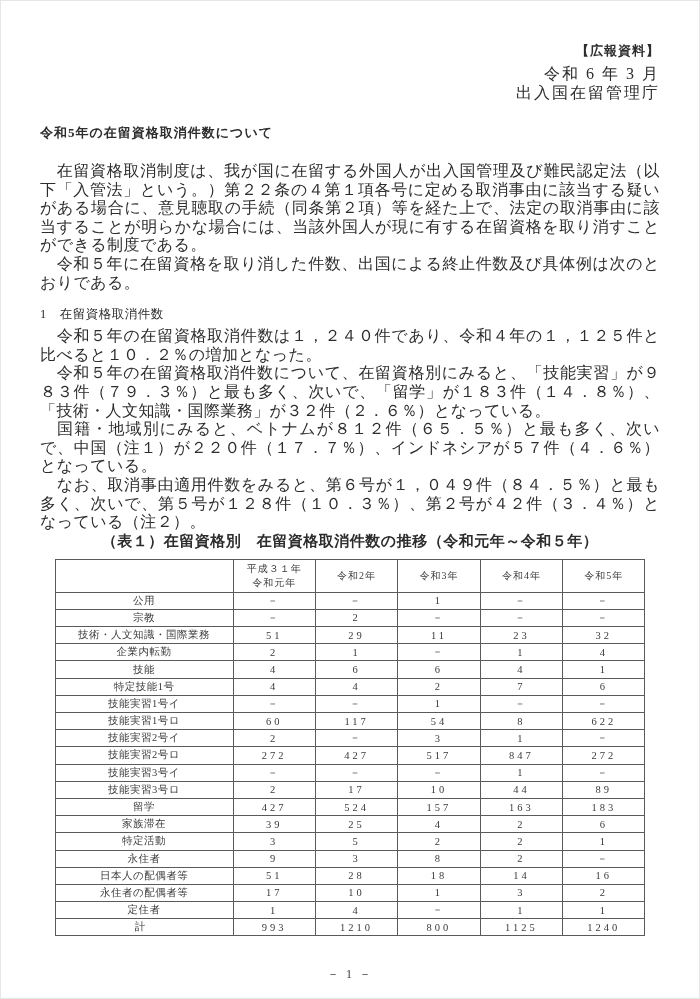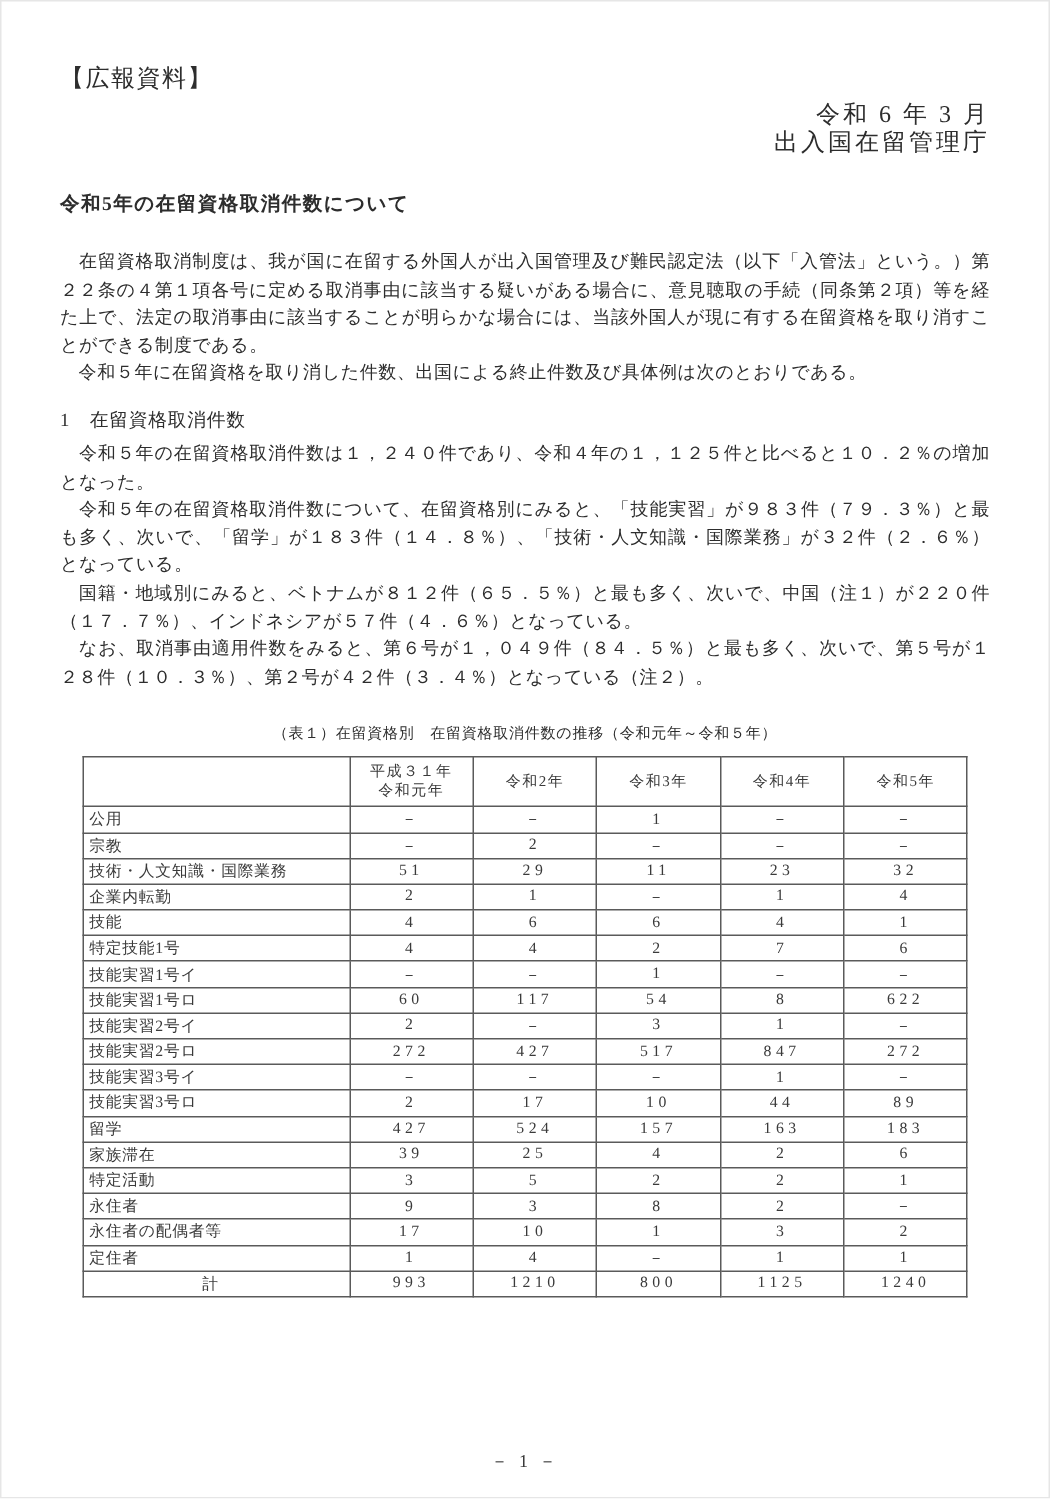--- a/index.html
+++ b/index.html
@@ -10,50 +10,50 @@
     color:#2d2d2d;
   }
   .page {
     position:relative;
     width:700px; height:999px;
     padding:42px 40px 0 40px;
     background:#ffffff;
     box-shadow: inset 0 0 0 1px #e6e6e6;
     overflow:hidden;
   }
-  .doc-tag { font-size:16px; font-weight:normal; letter-spacing:1px; }
+  .doc-tag { font-size:13px; font-weight:bold; letter-spacing:1px;text-align:right; }
   .right-block { text-align:right; margin-top:4px; line-height:19px; font-size:16px; letter-spacing:2px; }
   .doc-title { text-align:left; font-size:13px; font-weight:bold; margin-top:22px; letter-spacing:1px; }
   .body-text { margin-top:20px; }
   .para {
-    font-size:12px; line-height:18.6px;
+    font-size:16px; line-height:18.6px;
     text-align:justify; text-justify:inter-ideograph;
     letter-spacing:0.4px;
   }
   .section-heading { font-size:12.5px; font-weight:normal; margin-top:14px; letter-spacing:0.5px; }
   .section-body { margin-top:4px; }
-  .table-title { text-align:center; font-size:10px; font-weight:normal; margin-top:22px; letter-spacing:0.5px; }
+  .table-title { text-align:center; font-size:15px; font-weight:bold; letter-spacing:0.5px; }
   table.rev {
     border-collapse:collapse; table-layout:fixed;
     width:590px; margin:8px auto 0 auto;
   }
   .rev col.c-label { width:178px; }
   .rev col.c-num { width:82.4px; }
   .rev th, .rev td {
     border:1px solid #5a5a5a;
     font-size:10.5px;
     color:#3a3a3a;
     padding:0 4px;
   }
   .rev thead th {
     height:33px; font-weight:normal; text-align:center;
     white-space:pre-line; line-height:1.35; font-size:10px; letter-spacing:1px;
   }
   .rev tbody td { height:17.2px; }
-  .rev td.label { text-align:left; padding-left:4px; letter-spacing:0.5px; }
+  .rev td.label { text-align:center; padding-left:4px; letter-spacing:0.5px; }
   .rev td.num { text-align:center; letter-spacing:3px; }
   .rev tr.total td.label { text-align:center; letter-spacing:8px; padding-left:4px; }
   .page-number {
     position:absolute; bottom:16px; left:0; right:0;
     text-align:center; font-size:12px; letter-spacing:2px; color:#3a3a3a;
   }
 </style>
 </head>
 <body>
 
@@ -227,20 +227,28 @@
         </tr>
         <tr>
           <td class="label">永住者</td>
           <td class="num">9</td>
           <td class="num">3</td>
           <td class="num">8</td>
           <td class="num">2</td>
           <td class="num">－</td>
         </tr>
         <tr>
+          <td class="label">日本人の配偶者等</td>
+          <td class="num">51</td>
+          <td class="num">28</td>
+          <td class="num">18</td>
+          <td class="num">14</td>
+          <td class="num">16</td>
+        </tr>
+        <tr>
           <td class="label">永住者の配偶者等</td>
           <td class="num">17</td>
           <td class="num">10</td>
           <td class="num">1</td>
           <td class="num">3</td>
           <td class="num">2</td>
         </tr>
         <tr>
           <td class="label">定住者</td>
           <td class="num">1</td>

